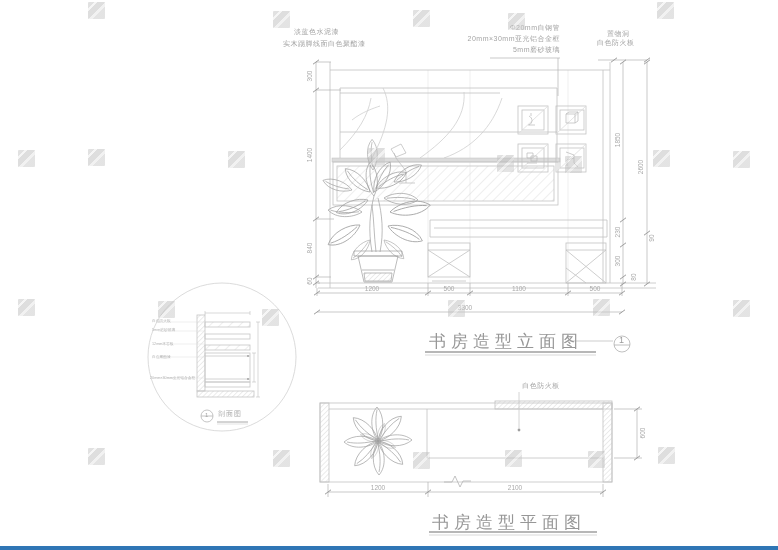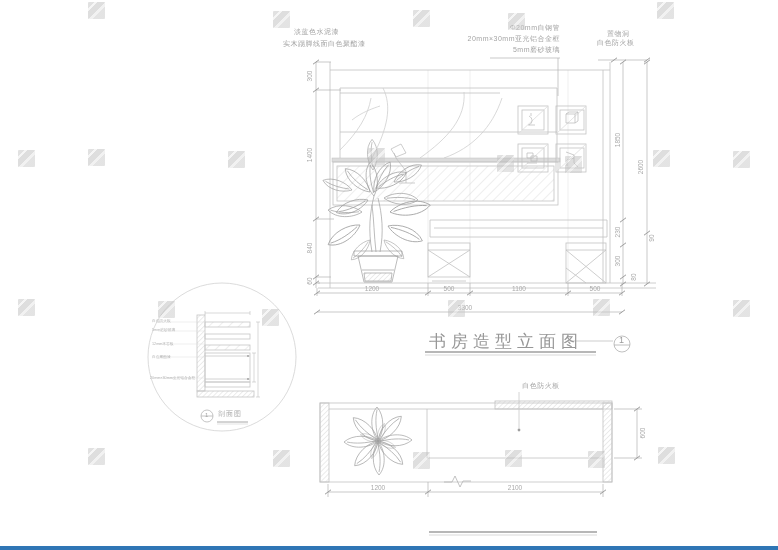--- a/index.html
+++ b/index.html
@@ -256,20 +256,21 @@
   <span class="t note" style="left:150px;top:374px;">20mm×30mm亚光铝合金框</span>
 
   <span class="t idx-sm" style="left:205px;top:412px;">1</span>
   <span class="t callout" style="left:218px;top:409px;">剖面图</span>
 
   <span class="hd" style="left:511px;top:381px;width:60px;font-size:7px;color:#a4a4a4;letter-spacing:.5px;">白色防火板</span>
   <span class="hd" style="left:358px;top:483px;">1200</span>
   <span class="hd" style="left:495px;top:483px;">2100</span>
   <span class="vd" style="left:624px;top:428px;">600</span>
 
+  <span class="t title" style="left:432px;top:511px;">书房造型平面图</span>
 
   <div class="bluebar" style="background: rgb(47, 118, 181);"></div>
 <div class="wm" style="left: 88px; top: 2px;"></div>
     <div class="wm" style="left: 273px; top: 11px;"></div>
     <div class="wm" style="left: 413px; top: 10px;"></div>
     <div class="wm" style="left: 508px; top: 13px;"></div>
     <div class="wm" style="left: 657px; top: 2px;"></div>
     <div class="wm" style="left: 18px; top: 150px;"></div>
     <div class="wm" style="left: 88px; top: 149px;"></div>
     <div class="wm" style="left: 228px; top: 151px;"></div>

